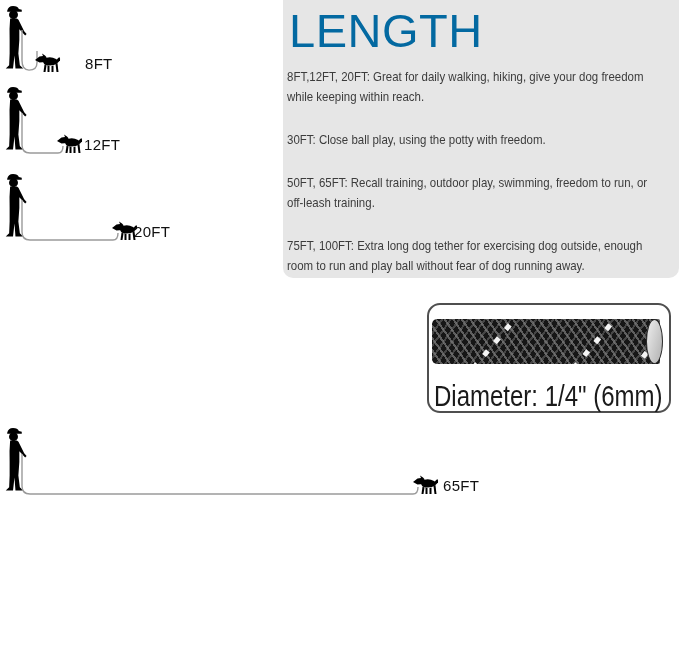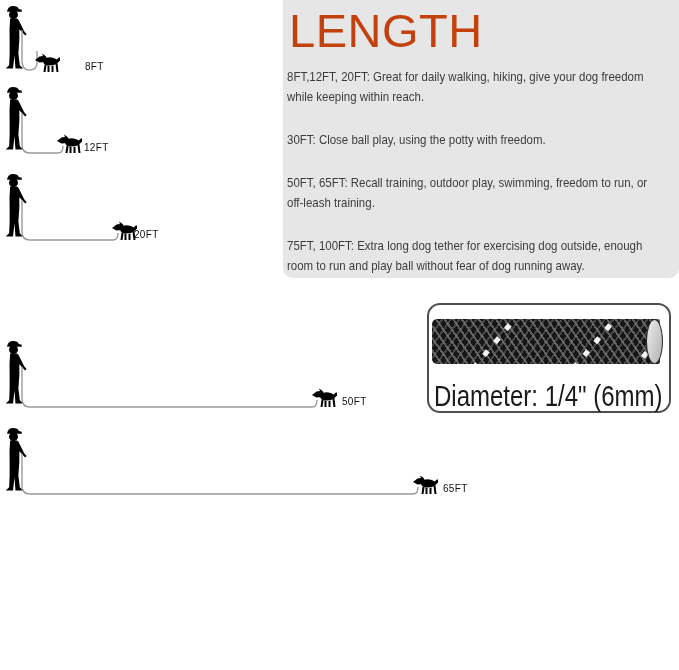--- a/index.html
+++ b/index.html
@@ -7,31 +7,31 @@
     position:relative; width:679px; height:670px; overflow:hidden;
     background:#ffffff; font-family:"Liberation Sans", sans-serif;
   }
   
   .row { position:absolute; left:0; width:679px; height:70px; }
   .person { position:absolute; left:1px; bottom:3px; width:26px; height:66px; }
   .dog    { position:absolute; bottom:1px; width:26px; height:22px; }
   .leash  { position:absolute; left:21px; top:28px; height:44px; overflow:visible; }
   .leash path { fill:none; stroke:#9a9a9a; stroke-width:1.4; }
   .ft {
-    position:absolute; bottom:2px; font-size:10px; color:#111;
+    position:absolute; bottom:2px; font-size:15px; color:#111;
     letter-spacing:.3px; font-weight:500; white-space:nowrap;
   }
   
   #panel {
     position:absolute; left:283px; top:0; width:396px; height:278px;
     background:#e6e6e6; border-radius:0 0 10px 10px; box-sizing:border-box;
   }
   #panel h1 {
     margin:4px 0 9px 6px; font-size:47px; line-height:54px; font-weight:400;
-    letter-spacing:.5px; color:#c2410c;
+    letter-spacing:.5px; color:#0369a1;
   }
   .para {
     margin:0 0 23px 4px; width:452px; font-size:13.5px; line-height:20px;
     color:#3c3c3c; white-space:pre-line;
     transform:scaleX(.85); transform-origin:0 0;
   }
   
   #diam {
     position:absolute; left:427px; top:303px; width:244px; height:110px;
     background:#ffffff; border:2px solid #4f4f4f; border-radius:13px;
@@ -116,32 +116,20 @@
     <svg class="leash" style="width:99px" viewBox="0 0 99 44" preserveAspectRatio="none">
       <path d="M1 0 V32 Q1 40 9 40 H92 Q97 40 97 33"></path>
     </svg>
     <svg class="dog" style="left:112px">
         <use href="#sym-dog"></use>
       </svg>
     <span class="ft" style="left:134px">20FT</span>
   </div>
 
 
-  <div class="row" style="top:339px">
-    <svg class="person">
-        <use href="#sym-person"></use>
-      </svg>
-    <svg class="leash" style="width:298px" viewBox="0 0 298 44" preserveAspectRatio="none">
-      <path d="M1 0 V32 Q1 40 9 40 H291 Q296 40 296 33"></path>
-    </svg>
-    <svg class="dog" style="left:312px">
-        <use href="#sym-dog"></use>
-      </svg>
-    <span class="ft" style="left:342px">50FT</span>
-  </div>
 
   <div class="row" style="top:426px">
     <svg class="person">
         <use href="#sym-person"></use>
       </svg>
     <svg class="leash" style="width:399px" viewBox="0 0 399 44" preserveAspectRatio="none">
       <path d="M1 0 V32 Q1 40 9 40 H392 Q397 40 397 33"></path>
     </svg>
     <svg class="dog" style="left:413px">
         <use href="#sym-dog"></use>

